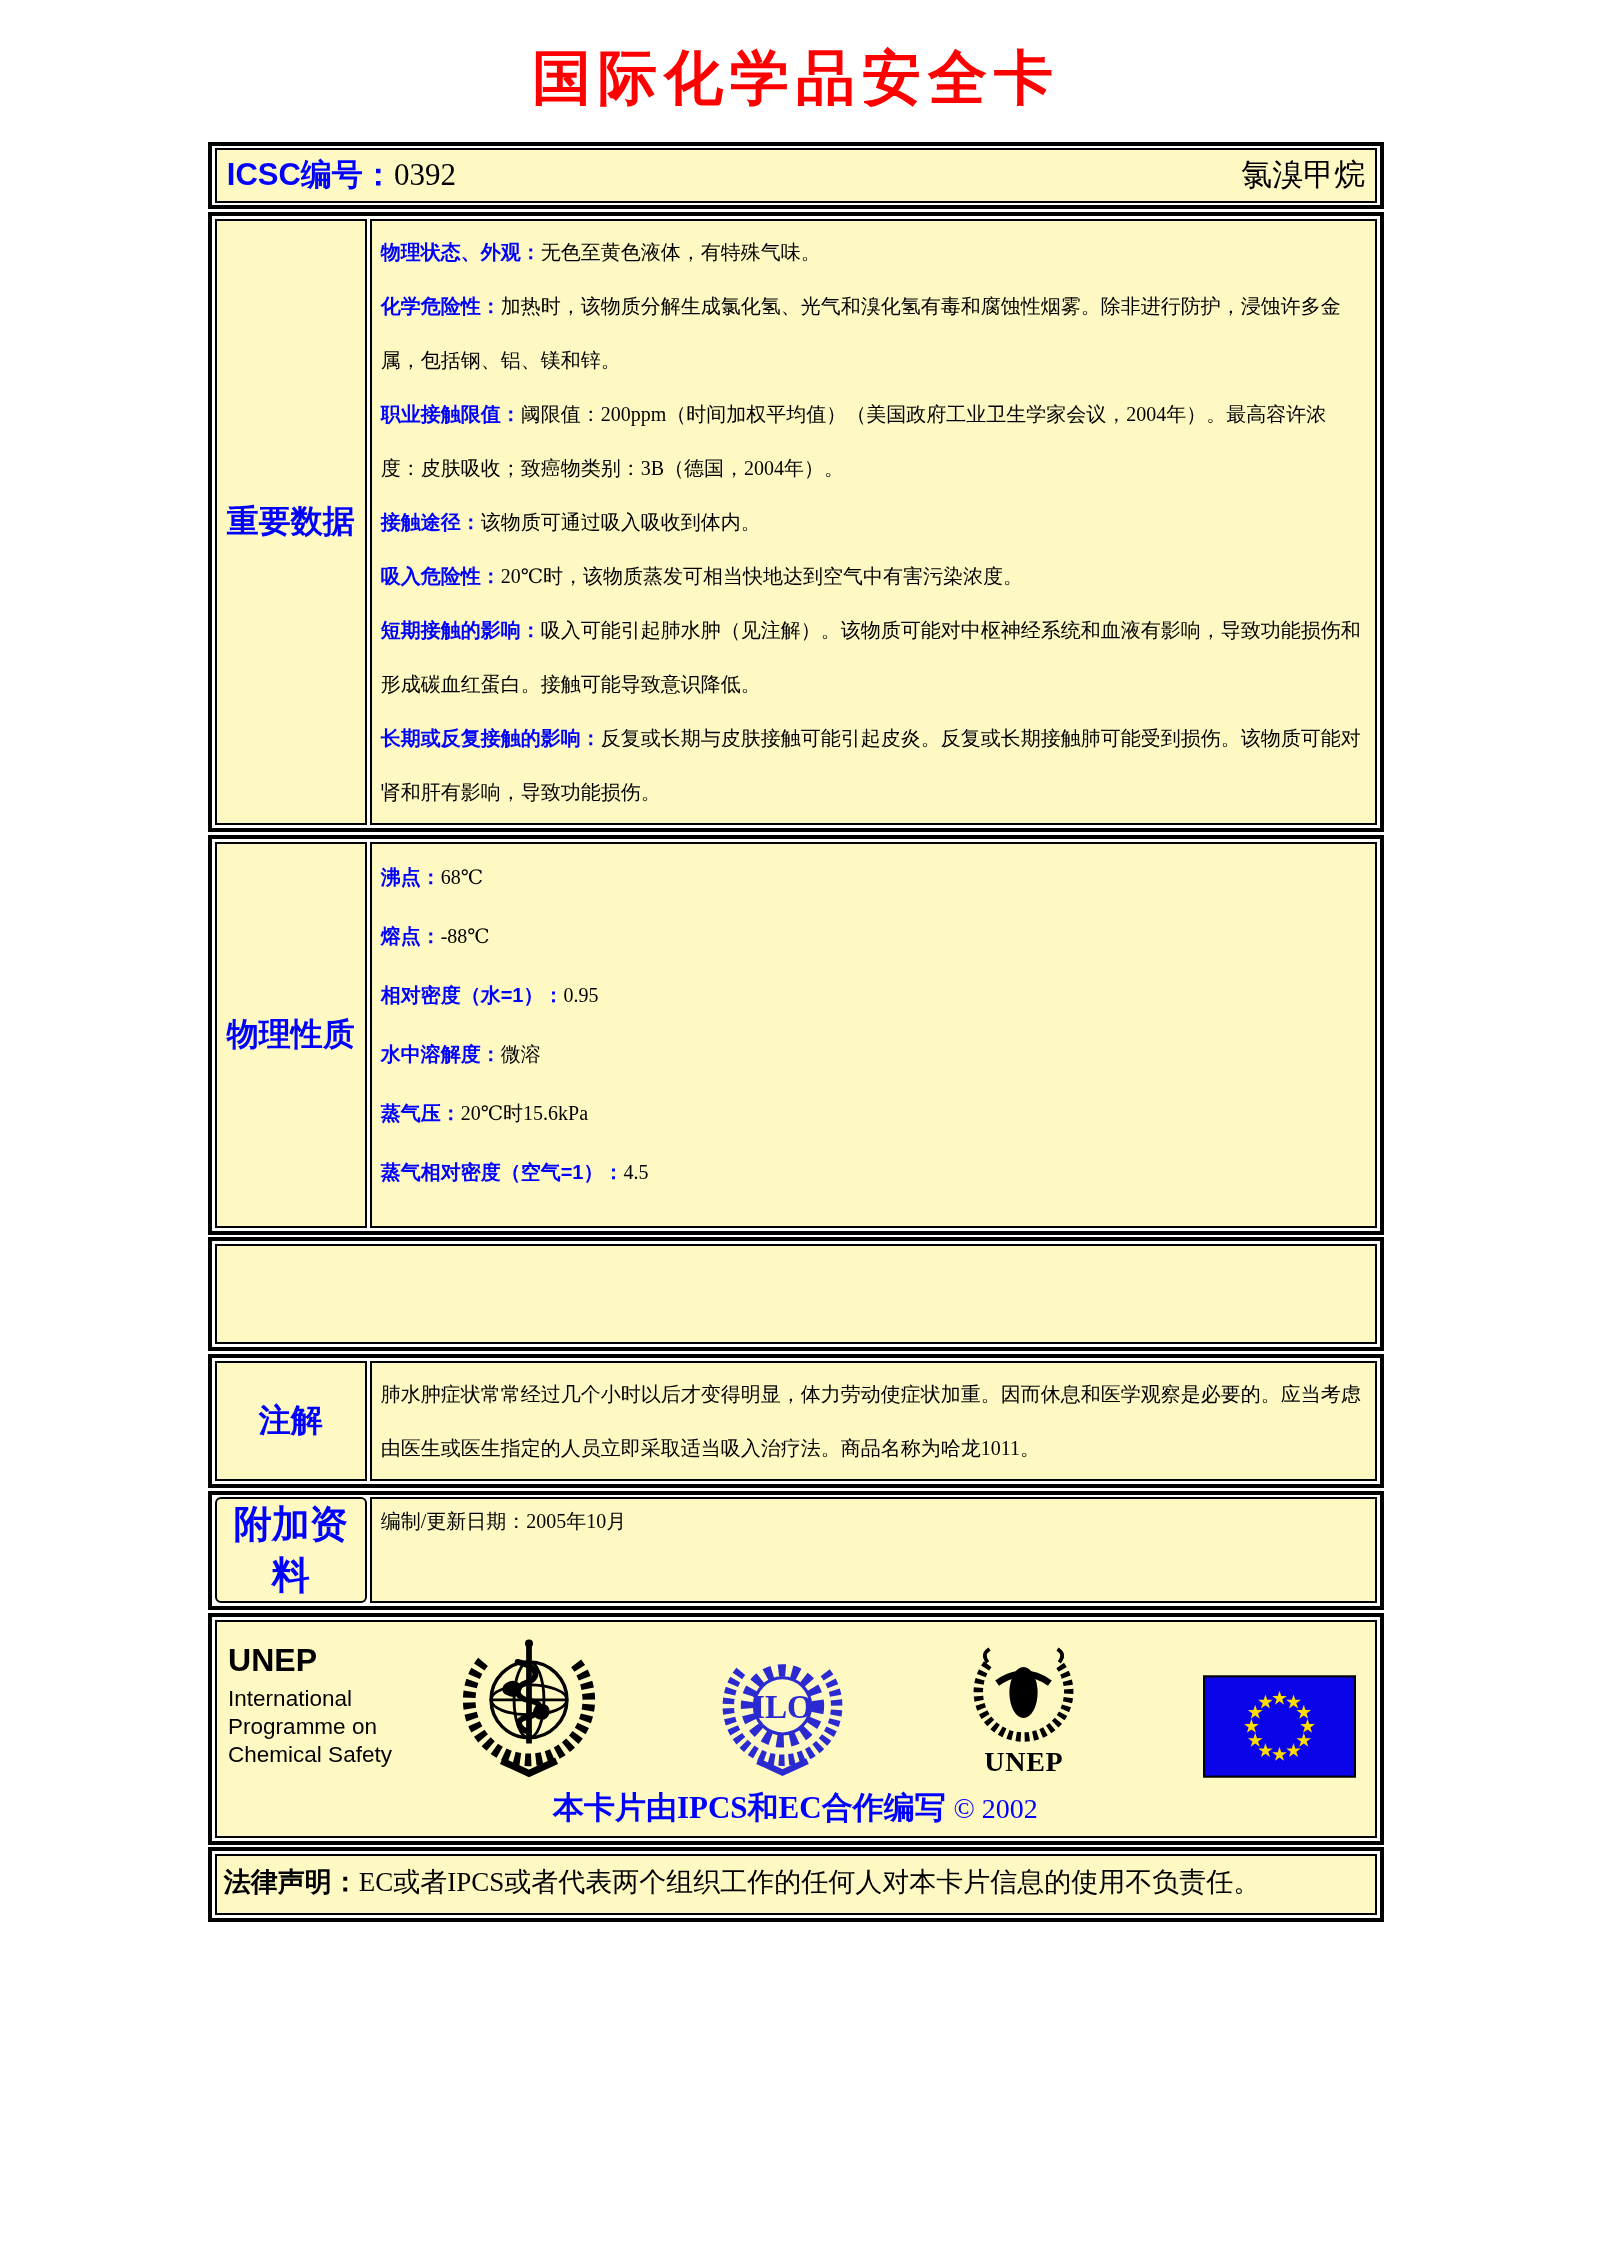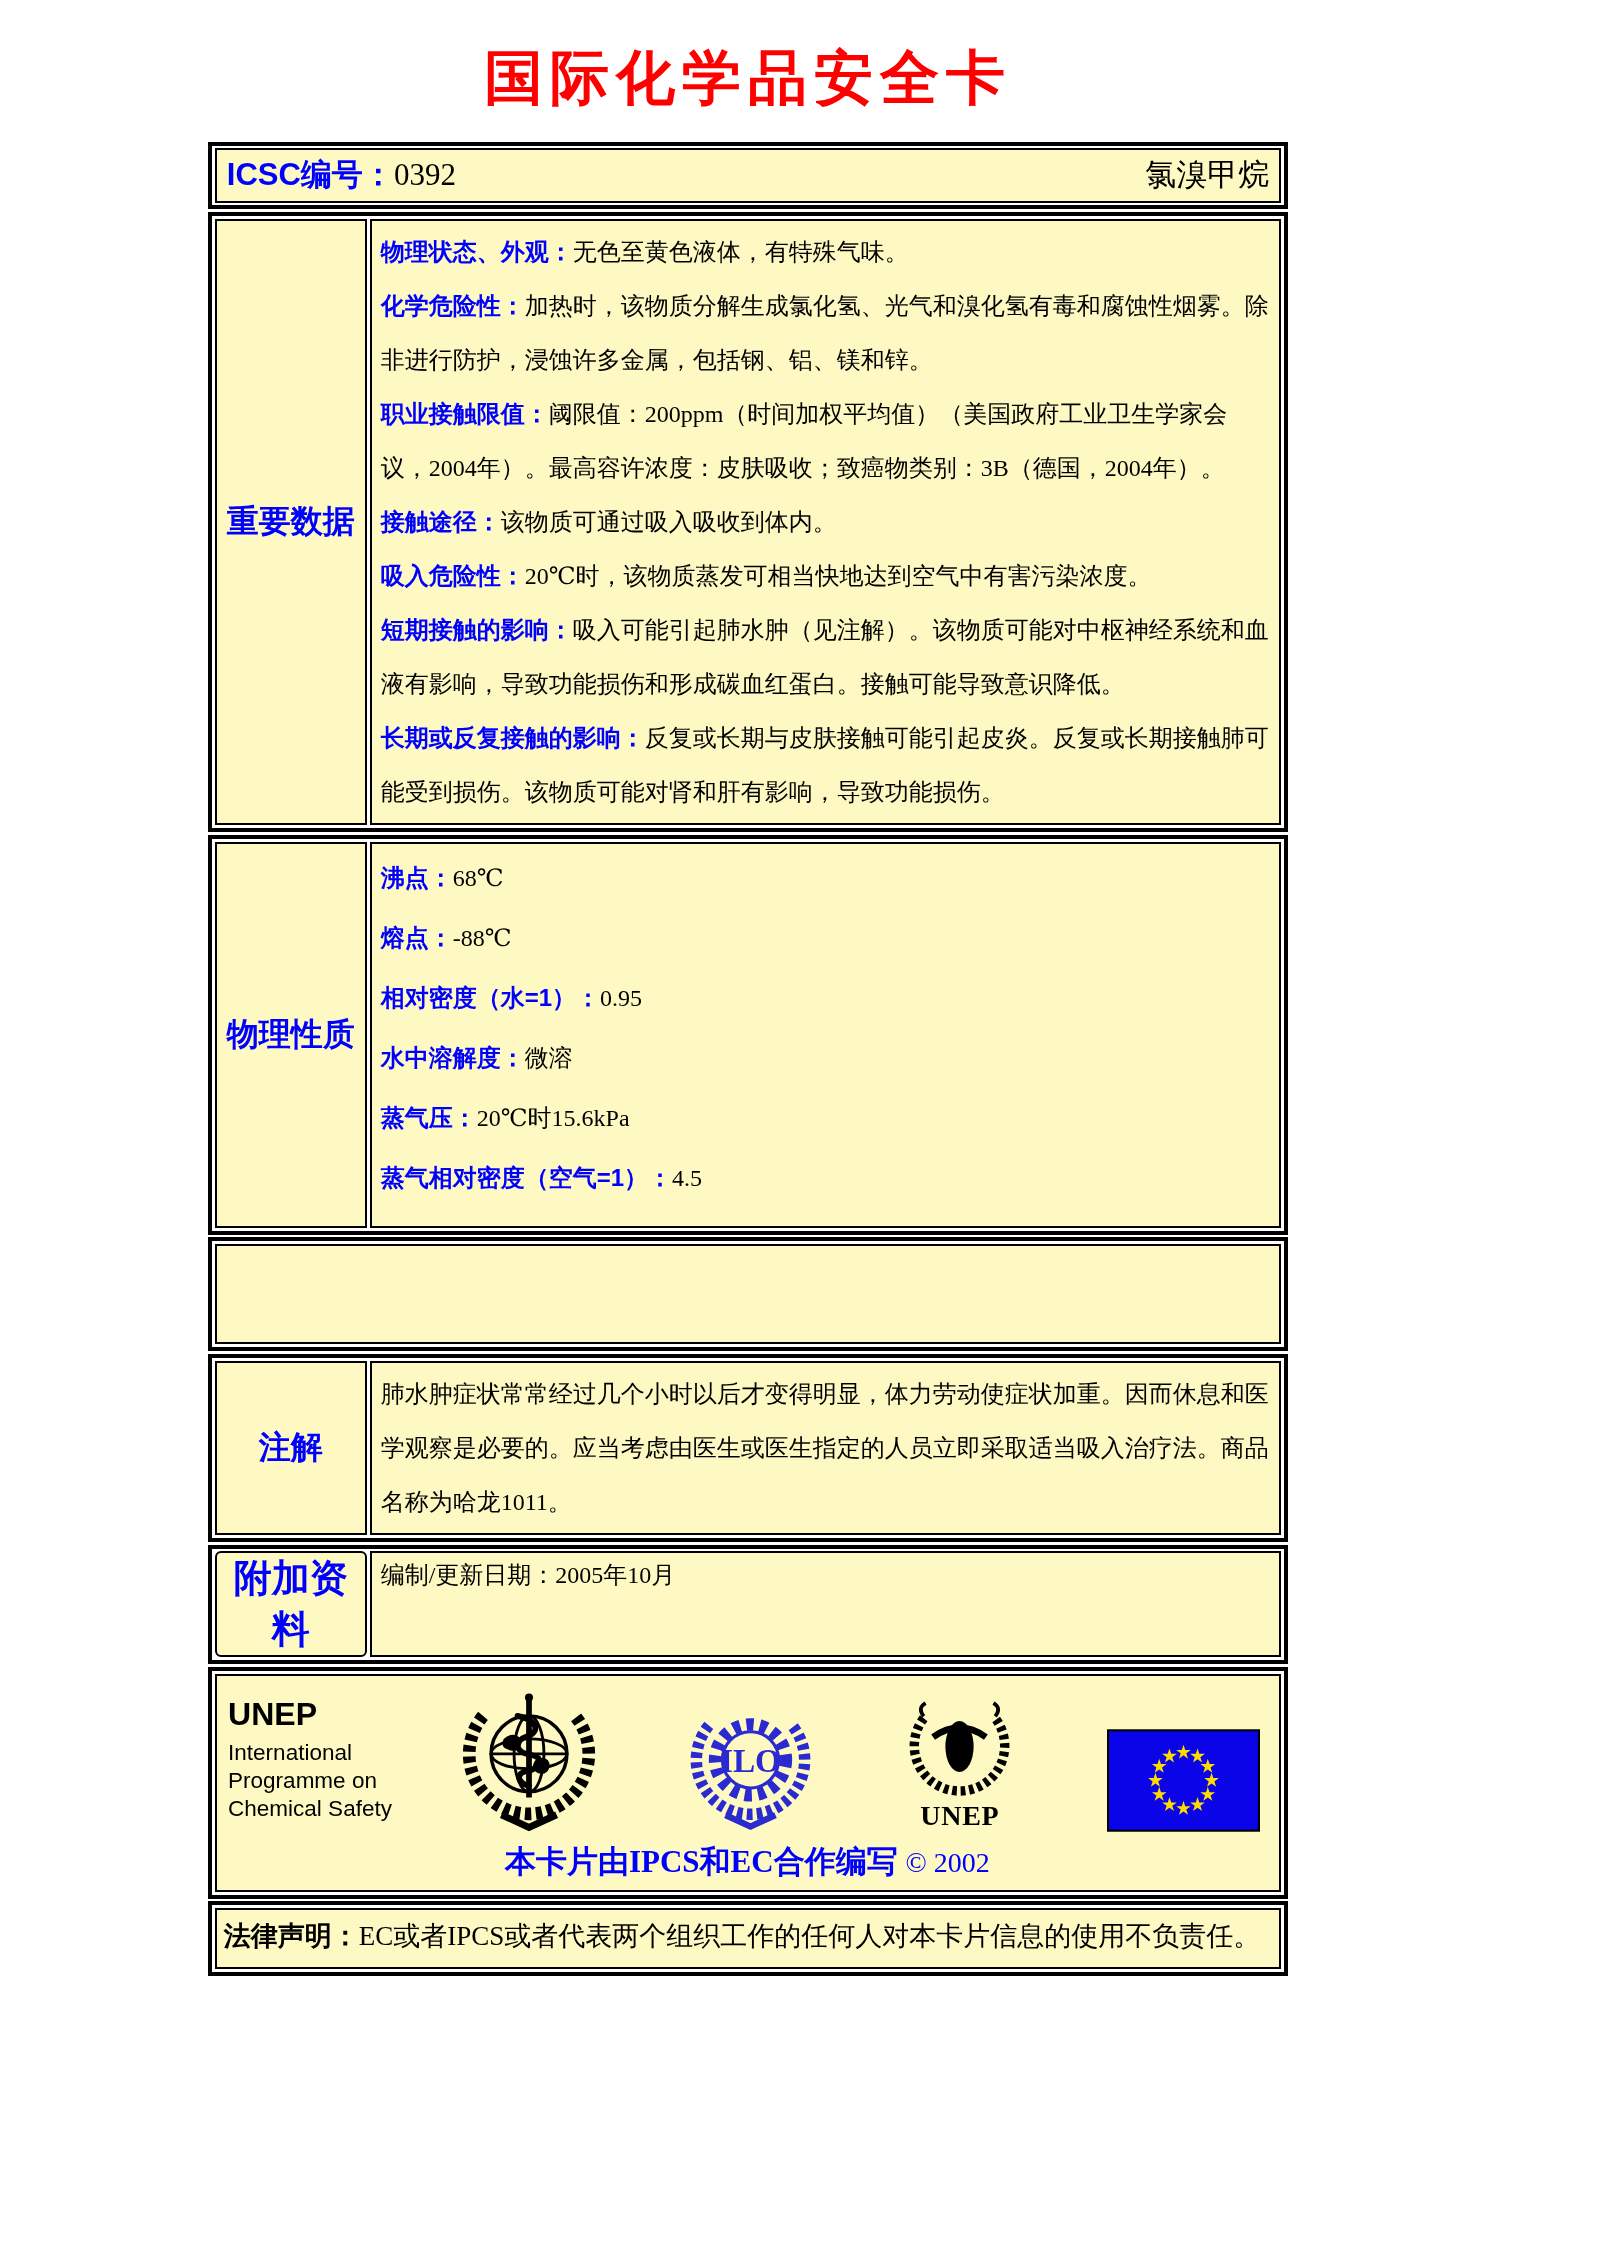--- a/index.html
+++ b/index.html
@@ -2,21 +2,21 @@
 <html style="--accent-blue: #0000ff; --title-red: #ff0000; --ilo-blue: #2a2ad0; --eu-flag-blue: #0b04e8; --eu-star-yellow: #ffdc00;font-size:11.3px"><head>
 <meta charset="utf-8">
 <style>
   * { margin:0; padding:0; box-sizing:border-box; }
   html,body { width:1620px; height:2261px; background:#fff; overflow:hidden; }
   body {
     font-family:"Liberation Serif","DejaVu Serif",serif;
     color:#000;
     padding-top:39px;
   }
-  .doc { width:1080px; margin-left:208px; }
+  .doc { width:1176px; margin-left:208px; }
   .page-title {
     text-align:center;
     color:var(--title-red,#ff0000);
     font-size:59px;
     font-weight:bold;
     letter-spacing:7px;
     margin-bottom:22.5px;
     font-family:"DejaVu Serif","Liberation Serif",serif;
   }
   
@@ -37,21 +37,21 @@
     justify-content:center;
     text-align:center;
     color:var(--accent-blue,#0000ff);
     font-weight:bold;
     font-size:32px;
     font-family:"Liberation Sans","DejaVu Sans",sans-serif;
   }
   .content-cell {
     flex:1;
     padding:4.2px 10px 4.2px 8.4px;
-    font-size:24px;
+    font-size:20px;
     line-height:54px;
   }
   .k {
     color:var(--accent-blue,#0000ff);
     font-weight:bold;
     font-family:"Liberation Sans","DejaVu Sans",sans-serif;
   }
   .header-cell {
     display:flex;
     justify-content:space-between;

